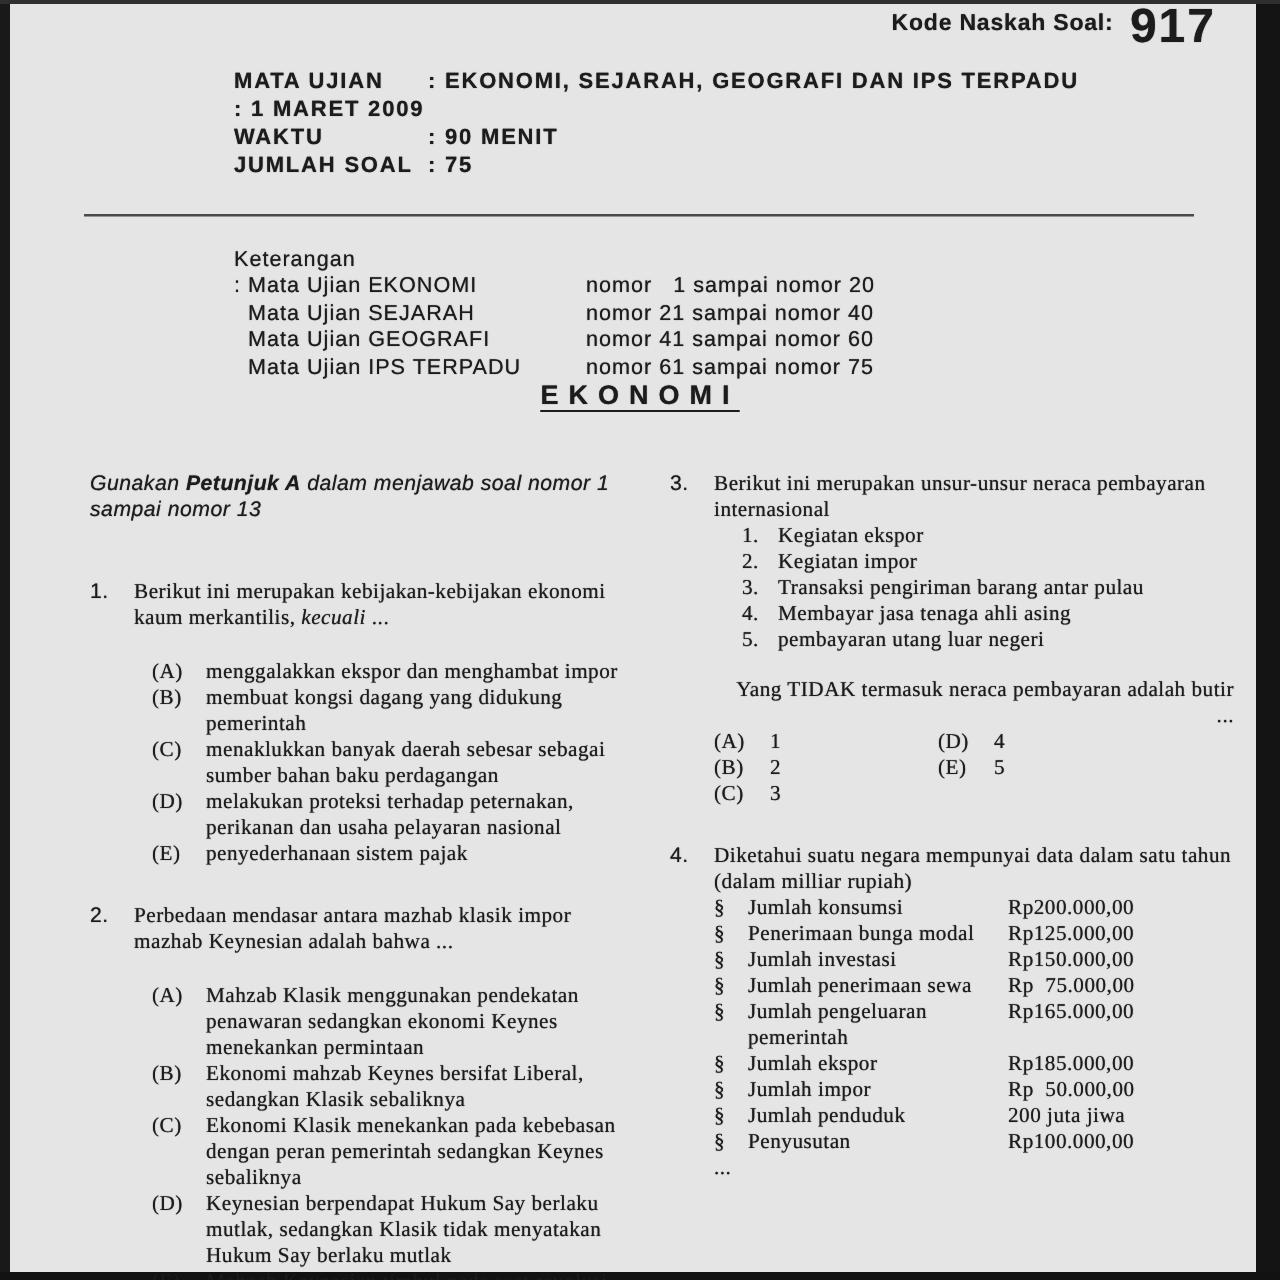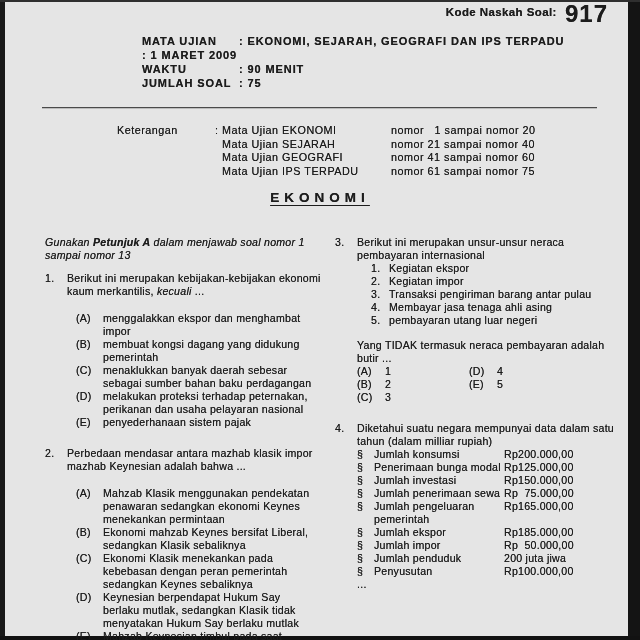--- a/index.html
+++ b/index.html
@@ -12,64 +12,64 @@
   }
   .bar-left  { position:absolute; left:0; top:0; width:5px;  height:640px; background:#191919; }
   .bar-right { position:absolute; right:0; top:0; width:12px; height:640px; background:#141414; }
   .bar-top   { position:absolute; left:0; top:0; width:640px; height:2px; background:#2f2f2f; }
   .bar-bottom{ position:absolute; left:0; bottom:0; width:640px; height:4px; background:#121212; }
 
   .kode { position:absolute; top:6px; right:32px; white-space:nowrap; }
   .kode-label { font-weight:bold; font-size:11.5px; letter-spacing:0.4px; vertical-align:6px; }
   .kode-value { font-weight:bold; font-size:24px; letter-spacing:1px; margin-left:5px; }
 
-  .meta { position:absolute; top:34px; left:117px; font-weight:bold; font-size:11px; letter-spacing:0.9px;margin-left:25px; }
+  .meta { position:absolute; top:34px; left:117px; font-weight:bold; font-size:11px; letter-spacing:0.9px; }
   .meta-row { display:flex; line-height:14px; }
   .meta-label { width:97px; flex:none; }
   .meta-value { white-space:pre; }
 
   .rule { position:absolute; top:107px; left:42px; width:555px; height:1px; background:#4a4a4a; box-shadow:0 0.5px 0 rgba(70,70,70,0.5); }
 
   .ket { position:absolute; top:124px; left:117px; font-size:10.8px; letter-spacing:0.5px; }
-  .ket-wrap { display:flex; }
+  .ket-wrap { display:flex;flex-direction:column; }
   .ket-label { width:98px; flex:none; }
   .ket-row { display:flex; line-height:13.5px; }
   .ket-subject { width:176px; flex:none; white-space:pre; }
   .ket-range { white-space:pre; }
 
   .title { position:absolute; top:191px; left:0; width:100%; text-align:center;
            font-size:13.5px; font-weight:bold; letter-spacing:5px;
            text-decoration:underline; text-underline-offset:3px; }
 
   .cols { position:absolute; top:236px; left:45px; width:572px; display:flex; gap:14px; }
   .col-left  { width:276px; flex:none; }
   .col-right { width:282px; flex:none; }
 
-  .note { font-style:italic; margin-bottom:10px; }
+  .note { font-style:italic; margin-bottom:28px; }
   .note b { font-weight:bold; }
 
   .q { display:flex; }
   .q-num { width:22px; flex:none; }
-  .q-body { flex:1; min-width:0; }
+  .q-body { flex:1; min-width:0;font-family:Liberation Serif, serif; }
   .q-head { margin-bottom:14px; }
   .q-head .it { font-style:italic; }
 
   .opt { display:flex; }
   .col-left .opt { margin-left:9px; }
   .opt-letter { width:27px; flex:none; }
   .col-left .opt-text { width:214px; flex:none; }
 
   .q2 { margin-top:18px; }
   .q4 { margin-top:18px; }
 
   .li { display:flex; }
   .li-num { width:18px; flex:none; margin-left:14px; }
   .li-text { flex:1; }
 
-  .followup { margin-top:12px; }
+  .followup { margin-top:12px;text-align:right; }
 
   .optgrid-row { display:flex; }
   .og-cell { display:flex; width:112px; flex:none; }
   .og-letter { width:28px; flex:none; }
 
   .drow { display:flex; }
   .d-bullet { width:17px; flex:none; }
   .d-label { width:130px; flex:none; }
   .d-value { white-space:pre; flex:1; }
 

